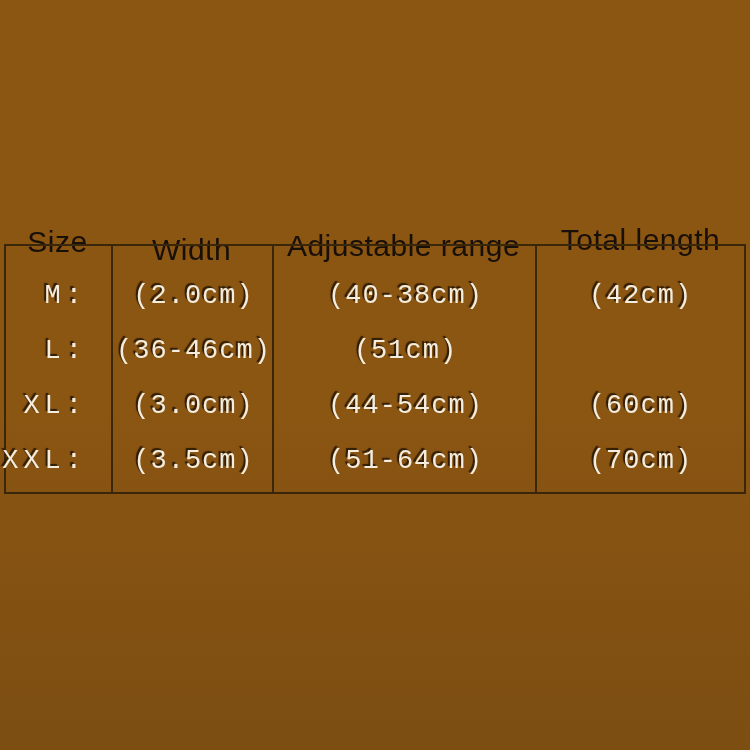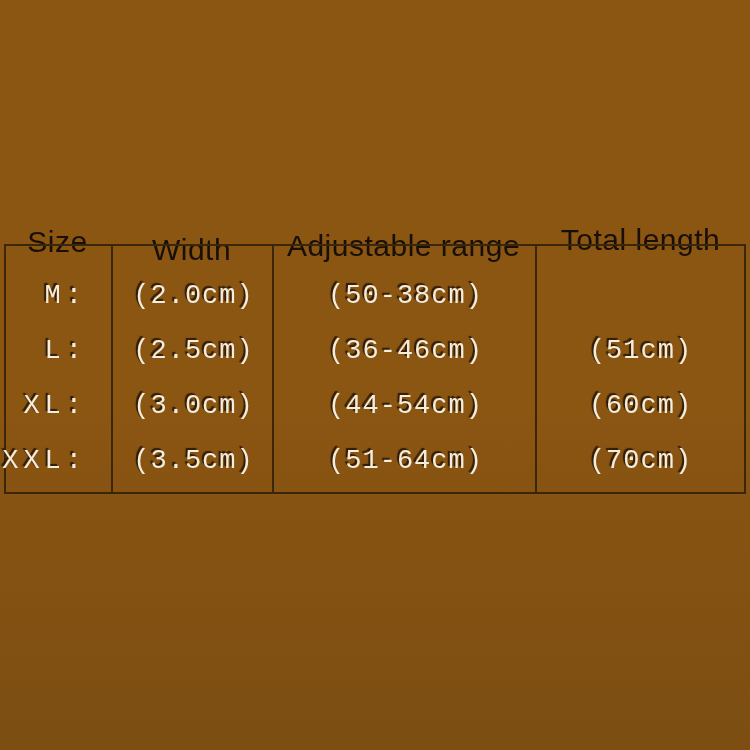--- a/index.html
+++ b/index.html
@@ -126,26 +126,26 @@
   <div class="size-table">
     <div class="vline vline-1"></div>
     <div class="vline vline-2"></div>
     <div class="vline vline-3"></div>
 
     <div class="rows">
 
       <div class="row">
         <div class="cell size-cell">M:</div>
         <div class="cell">(2.0cm)</div>
-        <div class="cell">(50-38cm)</div>
+        <div class="cell">(40-38cm)</div>
+        <div class="cell">(42cm)</div>
       </div>
 
       <div class="row">
         <div class="cell size-cell">L:</div>
-        <div class="cell">(2.5cm)</div>
         <div class="cell">(36-46cm)</div>
         <div class="cell">(51cm)</div>
       </div>
 
       <div class="row">
         <div class="cell size-cell">XL:</div>
         <div class="cell">(3.0cm)</div>
         <div class="cell">(44-54cm)</div>
         <div class="cell">(60cm)</div>
       </div>

